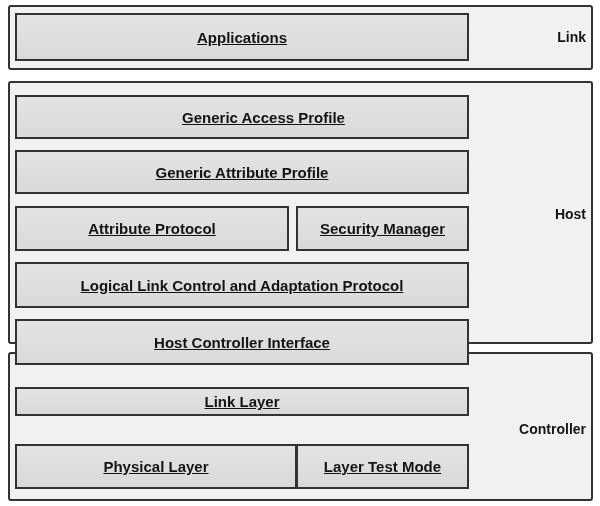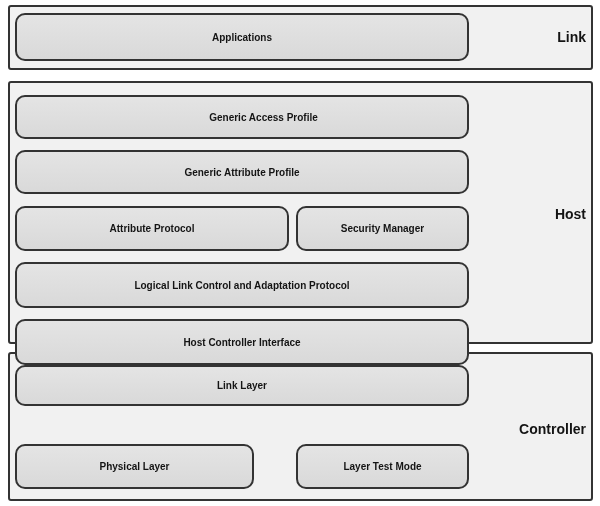--- a/index.html
+++ b/index.html
@@ -21,39 +21,40 @@
   }
   #sec-apps       { left: 8px; top: 5px;   width: 585px; height: 65px; }
   #sec-host       { left: 8px; top: 81px;  width: 585px; height: 263px; }
   #sec-controller { left: 8px; top: 352px; width: 585px; height: 149px; }
 
   .box {
     position: absolute;
     box-sizing: border-box;
     border: 2px solid #333333;
     background: linear-gradient(180deg, #e4e4e4 0%, #d9d9d9 100%);
-    border-radius: 10px;
+    border-radius: 0;
     display: flex;
     align-items: center;
     justify-content: center;
     text-align: center;
-    font-size: 10px;
+    font-size: 15px;
     font-weight: 700;
     color: #141414;
     z-index: 2;
+    text-decoration: underline;
   }
   #box-applications { left: 15px;  top: 13px;  width: 454px; height: 48px; }
   #box-gap          { left: 15px;  top: 95px;  width: 454px; height: 44px; padding-left: 43px; }
   #box-gatt         { left: 15px;  top: 150px; width: 454px; height: 44px; }
   #box-att          { left: 15px;  top: 206px; width: 274px; height: 45px; }
   #box-sm           { left: 296px; top: 206px; width: 173px; height: 45px; }
   #box-l2cap        { left: 15px;  top: 262px; width: 454px; height: 46px; }
   #box-hci          { left: 15px;  top: 319px; width: 454px; height: 46px; }
-  #box-ll           { left: 15px;  top: 365px; width: 454px; height: 41px; justify-content: center; }
-  #box-phy          { left: 15px;  top: 444px; width: 239px; height: 45px; }
+  #box-ll           { left: 15px;  top: 387px; width: 454px; height: 29px; justify-content: center; }
+  #box-phy          { left: 15px;  top: 444px; width: 282px; height: 45px; }
   #box-dtm          { left: 296px; top: 444px; width: 173px; height: 45px; }
 
   .side-label {
     position: absolute;
     right: 14px;
     font-size: 14px;
     font-weight: 700;
     color: #141414;
     line-height: 16px;
     z-index: 2;

